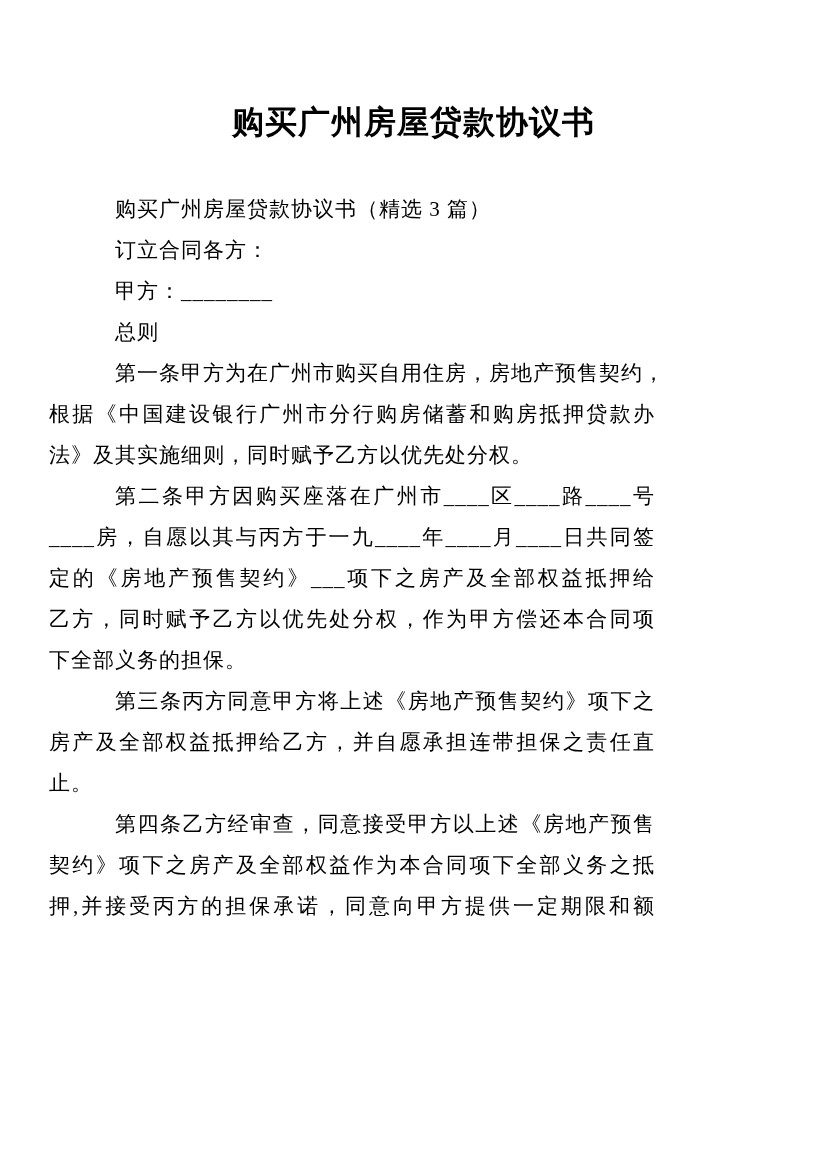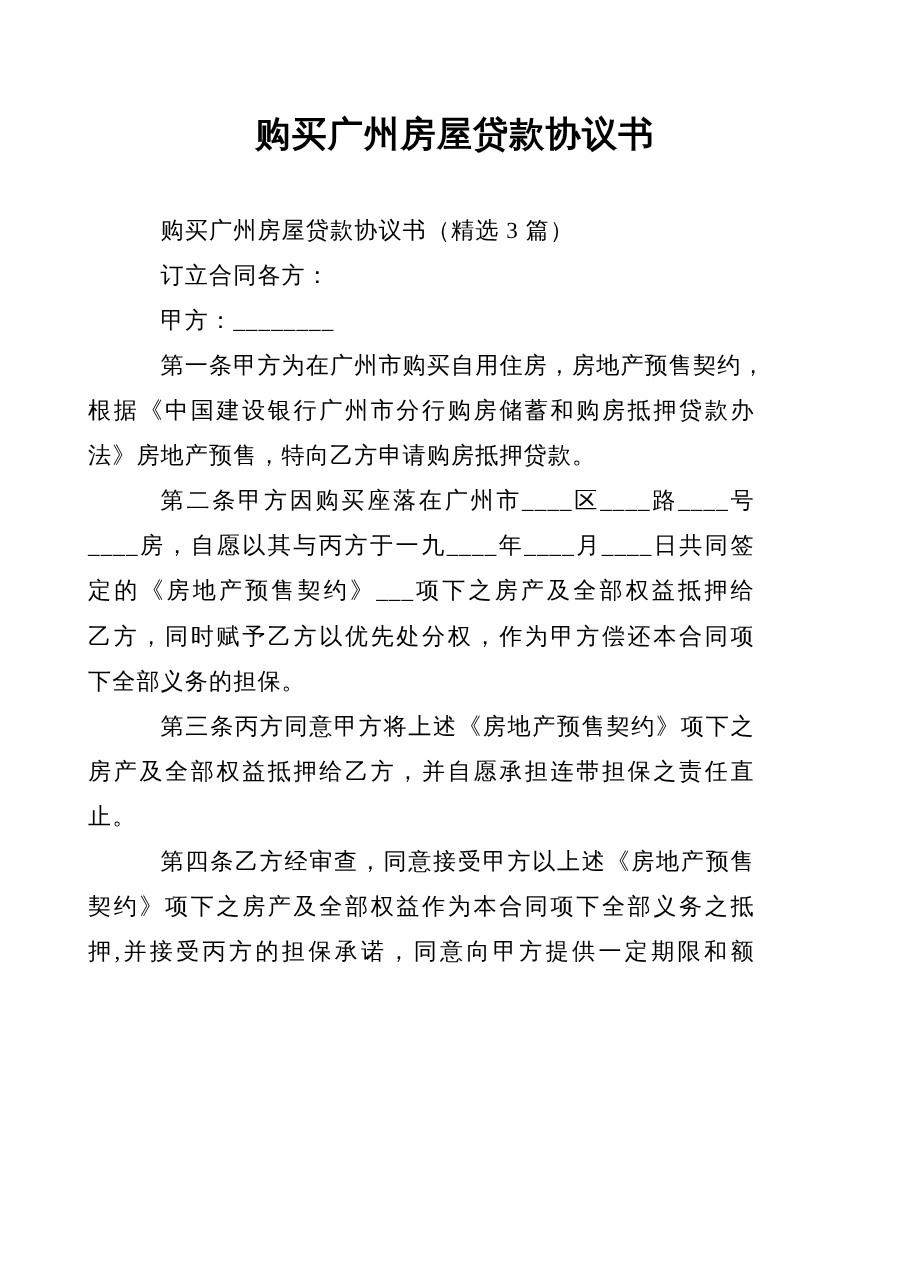--- a/index.html
+++ b/index.html
@@ -20,21 +20,21 @@
     padding: 0;
     text-align: center;
     font-family: "Liberation Serif", "DejaVu Serif", serif;
     font-weight: bold;
     font-size: 32px;
     line-height: 38px;
     letter-spacing: 1px;
   }
   .doc-body {
     margin-top: 48px;
-    padding-left: 80px;
+    padding-left: 49px;
     width: 606px;
     font-family: "Liberation Serif", "DejaVu Serif", serif;
     font-weight: normal;
     font-size: 21px;
     line-height: 41px;
     letter-spacing: 1px;
   }
   .line {
     white-space: nowrap;
   }
@@ -48,23 +48,24 @@
 </style>
 </head>
 <body>
 
 <div class="page">
   <h1 class="title">购买广州房屋贷款协议书</h1>
   <div class="doc-body">
       <div class="line indent">购买广州房屋贷款协议书（精选 3 篇）</div>
       <div class="line indent">订立合同各方：</div>
       <div class="line indent">甲方：________</div>
+      <div class="line indent">总则</div>
       <div class="line indent just">第一条甲方为在广州市购买自用住房，房地产预售契约，</div>
       <div class="line just">根据《中国建设银行广州市分行购房储蓄和购房抵押贷款办</div>
-      <div class="line">法》房地产预售，特向乙方申请购房抵押贷款。</div>
+      <div class="line">法》及其实施细则，同时赋予乙方以优先处分权。</div>
       <div class="line indent just">第二条甲方因购买座落在广州市____区____路____号</div>
       <div class="line just">____房，自愿以其与丙方于一九____年____月____日共同签</div>
       <div class="line just">定的《房地产预售契约》___项下之房产及全部权益抵押给</div>
       <div class="line just">乙方，同时赋予乙方以优先处分权，作为甲方偿还本合同项</div>
       <div class="line">下全部义务的担保。</div>
       <div class="line indent just">第三条丙方同意甲方将上述《房地产预售契约》项下之</div>
       <div class="line just">房产及全部权益抵押给乙方，并自愿承担连带担保之责任直</div>
       <div class="line">止。</div>
       <div class="line indent just">第四条乙方经审查，同意接受甲方以上述《房地产预售</div>
       <div class="line just">契约》项下之房产及全部权益作为本合同项下全部义务之抵</div>

